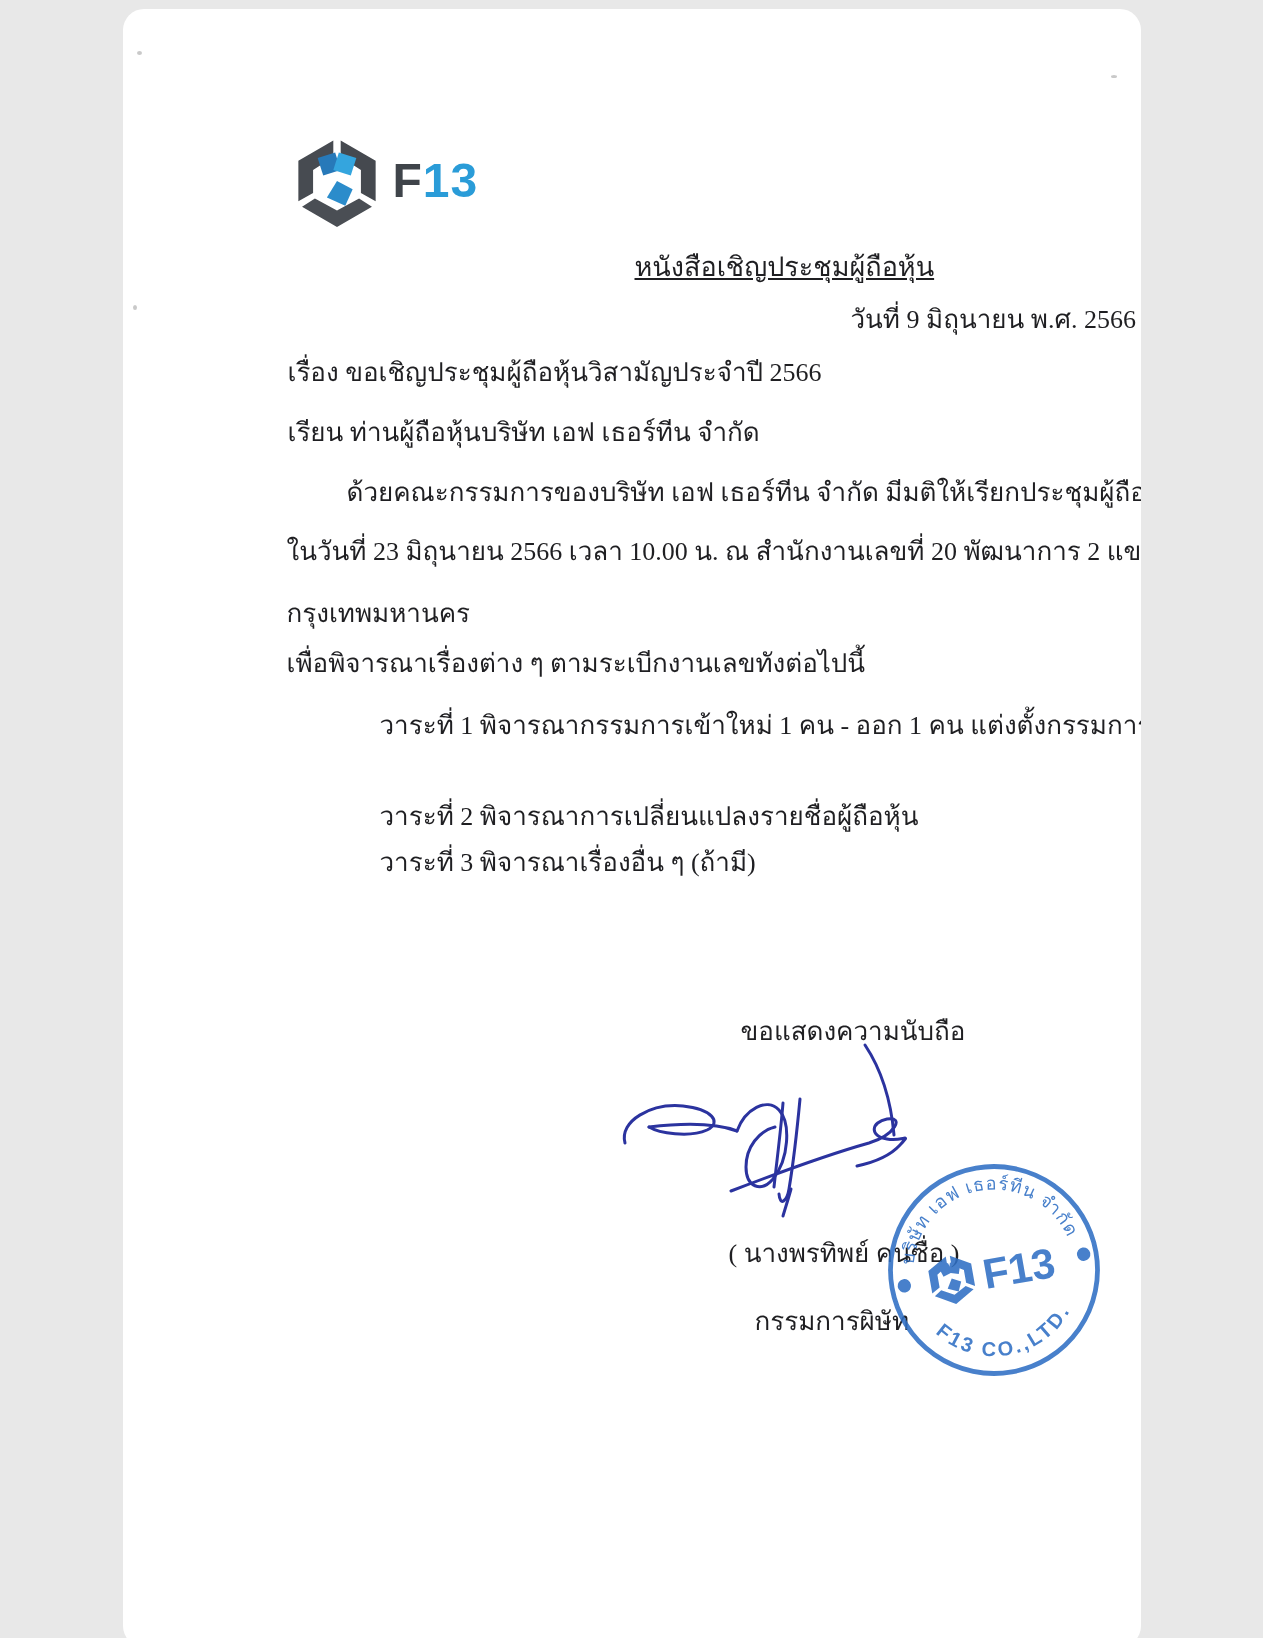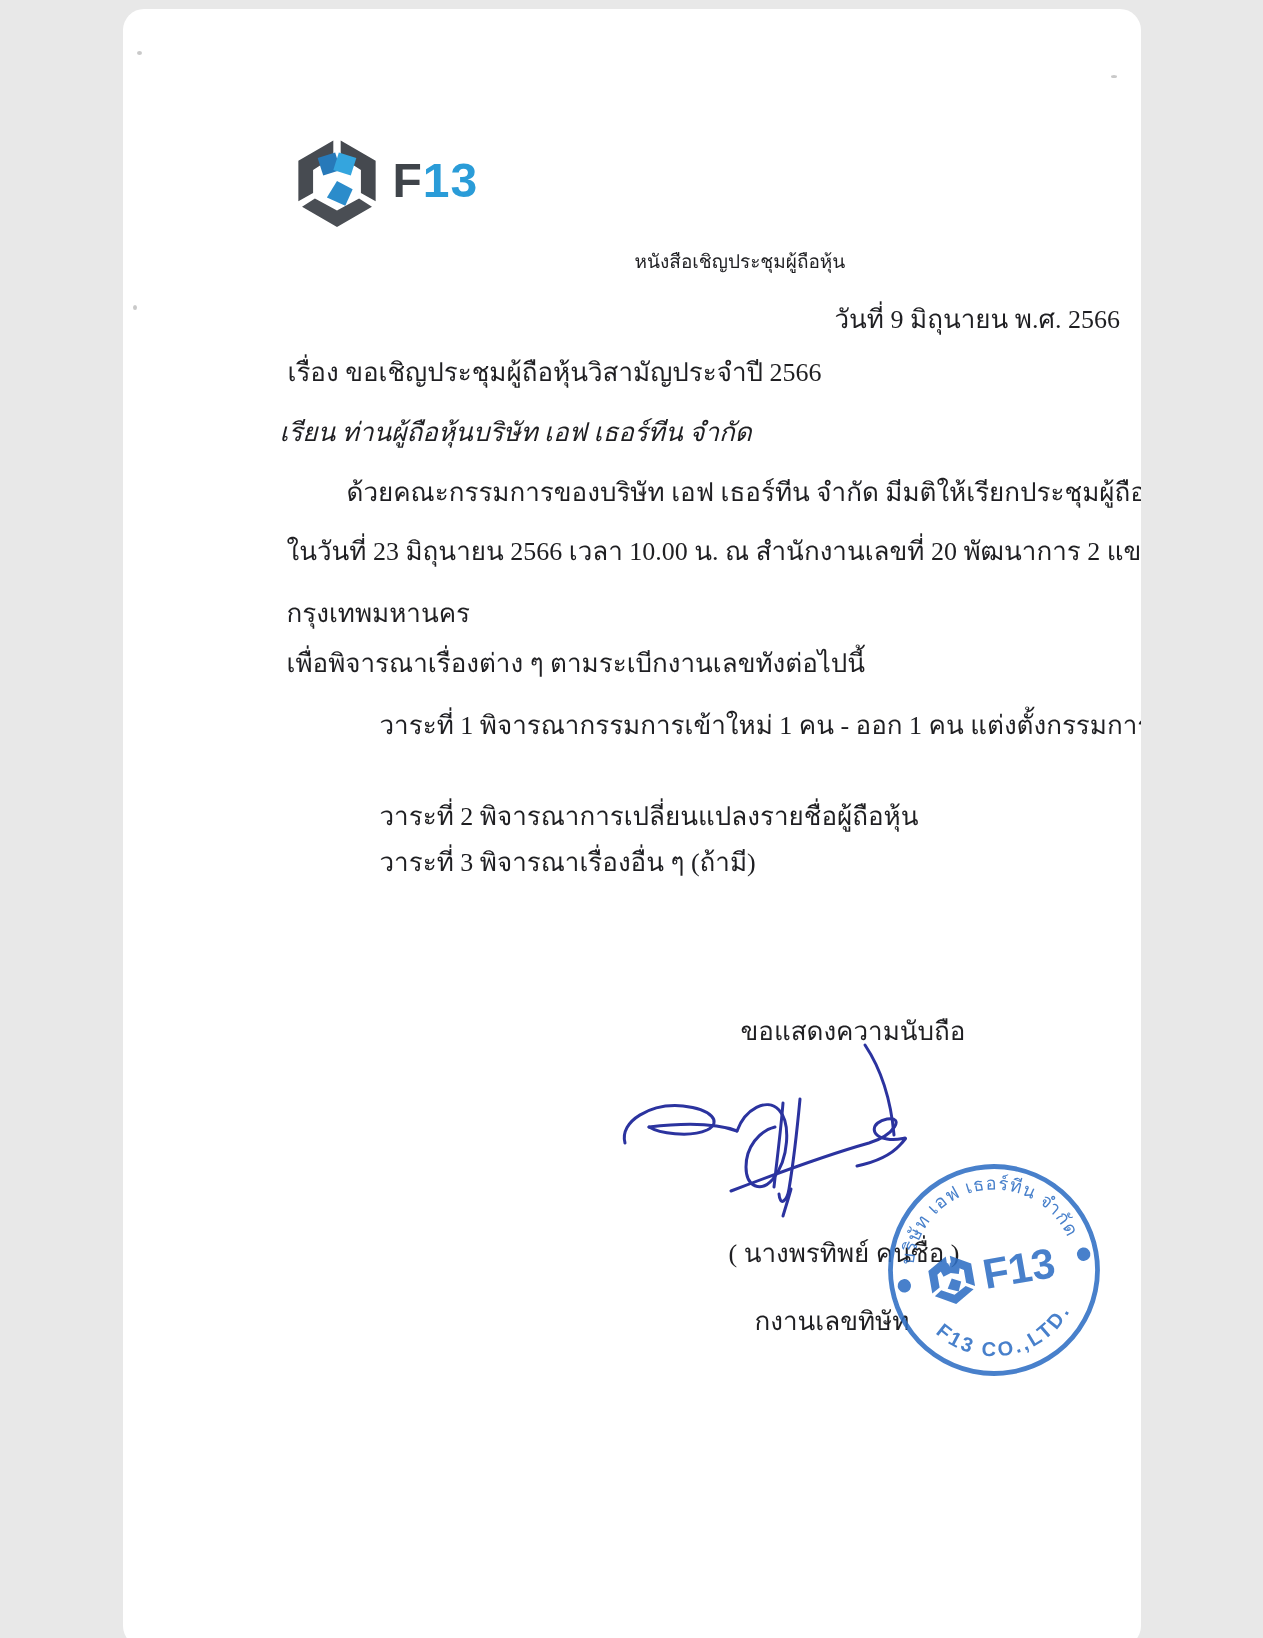--- a/index.html
+++ b/index.html
@@ -7,21 +7,21 @@
     position:relative;
     width:1018px;height:1638px;
     margin:9px auto;
     background:#ffffff;
     font-family:"Liberation Serif","DejaVu Serif",serif;
     color:#1f1f22;
     overflow:hidden;
     border-radius:21px;
   }
   .line{position:absolute;white-space:nowrap;font-size:26px;line-height:1.35;}
-  .title{font-size:19px;}
+  .title{font-size:27px;text-decoration:underline;}
   .letterhead{position:absolute;left:168px;top:124px;display:flex;align-items:center;gap:10px;}
   .brandtext{font-family:"Liberation Sans","DejaVu Sans",sans-serif;font-weight:bold;font-size:48px;letter-spacing:1px;line-height:1;}
   .brandtext .f{color:#3f444a;}
   .brandtext .n13{color:#2a9cd8;}
   .sig-wrap{position:absolute;left:488px;top:1030px;width:330px;height:180px;}
   .stamp-wrap{
     position:absolute;left:756px;top:1146px;width:230px;height:230px;
     transform:rotate(-10deg);
     opacity:.88;
   }
@@ -41,24 +41,24 @@
       <path d="M12,80 L50,102 L88,80 L74,71 L50,84 L26,71 Z" fill="#4a4e54"></path>
 
       <polygon points="29,27 48,21 54,40 35,46" fill="#2779b9"></polygon>
       <polygon points="52,21 71,27 65,46 46,40" fill="#34a5de"></polygon>
       <polygon points="50,52 67,61 59,79 39,70" fill="#2b8ccb"></polygon>
     </svg>
     <div class="brandtext"><span class="f">F</span><span class="n13">13</span></div>
   </div>
 
   <div class="line title" style="left:512px;top:240px;">หนังสือเชิญประชุมผู้ถือหุ้น</div>
-  <div class="line" style="left:712px;top:293px;">วันที่  9 มิถุนายน พ.ศ. 2566</div>
+  <div class="line" style="left:728px;top:293px;">วันที่  9 มิถุนายน พ.ศ. 2566</div>
 
   <div class="line" style="left:165px;top:346px;">เรื่อง ขอเชิญประชุมผู้ถือหุ้นวิสามัญประจำปี 2566</div>
-  <div class="line" style="left:157px;top:406px;font-style:italic;">เรียน ท่านผู้ถือหุ้นบริษัท เอฟ เธอร์ทีน จำกัด</div>
+  <div class="line" style="left:165px;top:406px;">เรียน ท่านผู้ถือหุ้นบริษัท เอฟ เธอร์ทีน จำกัด</div>
 
   <div class="line" style="left:224px;top:466px;">ด้วยคณะกรรมการของบริษัท เอฟ เธอร์ทีน จำกัด มีมติให้เรียกประชุมผู้ถือหุ้นวิสามัญผู้ถือหุ้นครั้งที่ 3</div>
   <div class="line" style="left:164px;top:525px;">ในวันที่ 23 มิถุนายน 2566 เวลา 10.00 น. ณ สำนักงานเลขที่ 20 พัฒนาการ 2 แขวงสวนหลวง เขตสวนหลวง</div>
   <div class="line" style="left:164px;top:587px;">กรุงเทพมหานคร</div>
   <div class="line" style="left:164px;top:637px;">เพื่อพิจารณาเรื่องต่าง ๆ ตามระเบีกงานเลขทังต่อไปนี้</div>
 
   <div class="line" style="left:257px;top:699px;">วาระที่ 1  พิจารณากรรมการเข้าใหม่ 1 คน - ออก 1 คน แต่งตั้งกรรมการบริษัทและแก้ไขเปลี่ยนแปลง</div>
   <div class="line" style="left:257px;top:790px;">วาระที่ 2  พิจารณาการเปลี่ยนแปลงรายชื่อผู้ถือหุ้น</div>
   <div class="line" style="left:257px;top:836px;">วาระที่ 3  พิจารณาเรื่องอื่น ๆ (ถ้ามี)</div>
 
@@ -74,21 +74,21 @@
         <path d="M172,64 C170,90 166,120 163,148"></path>
         <path d="M189,60 C186,92 182,126 178,150 C176,162 169,168 168,155"></path>
         <path d="M120,152 C172,132 226,113 258,104 C284,96 294,77 276,80 C260,83 258,97 276,100 C292,103 301,93 289,106 C278,118 260,124 246,127"></path>
         <path d="M283,96 C280,62 270,30 254,6"></path>
         <path d="M180,150 C177,161 174,170 172,177"></path>
       </g>
     </svg>
   </div>
 
   <div class="line" style="left:606px;top:1227px;">( นางพรทิพย์ คนซื่อ )</div>
-  <div class="line" style="left:632px;top:1295px;">กงานเลขทิษัท</div>
+  <div class="line" style="left:632px;top:1295px;">กรรมการผิษัท</div>
 
   <div class="stamp-wrap">
     <svg width="230" height="230" viewBox="0 0 240 240" aria-hidden="true">
       <defs>
         <path id="stampTopArc" d="M36,120 A84,84 0 1 1 204,120" fill="none"></path>
         <path id="stampBottomArc" d="M30,120 A90,90 0 0 0 210,120" fill="none"></path>
       </defs>
       <circle cx="120" cy="120" r="108" fill="none" stroke="#2f6fc4" stroke-width="5"></circle>
       <circle cx="25" cy="120" r="7" fill="#2f6fc4"></circle>
       <circle cx="215" cy="120" r="7" fill="#2f6fc4"></circle>

